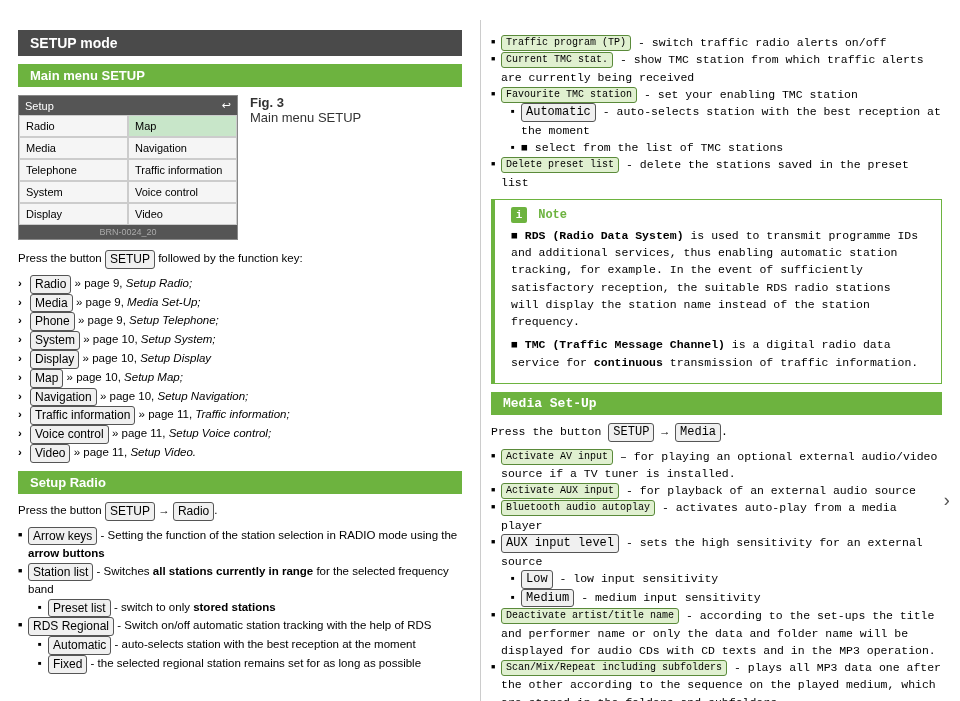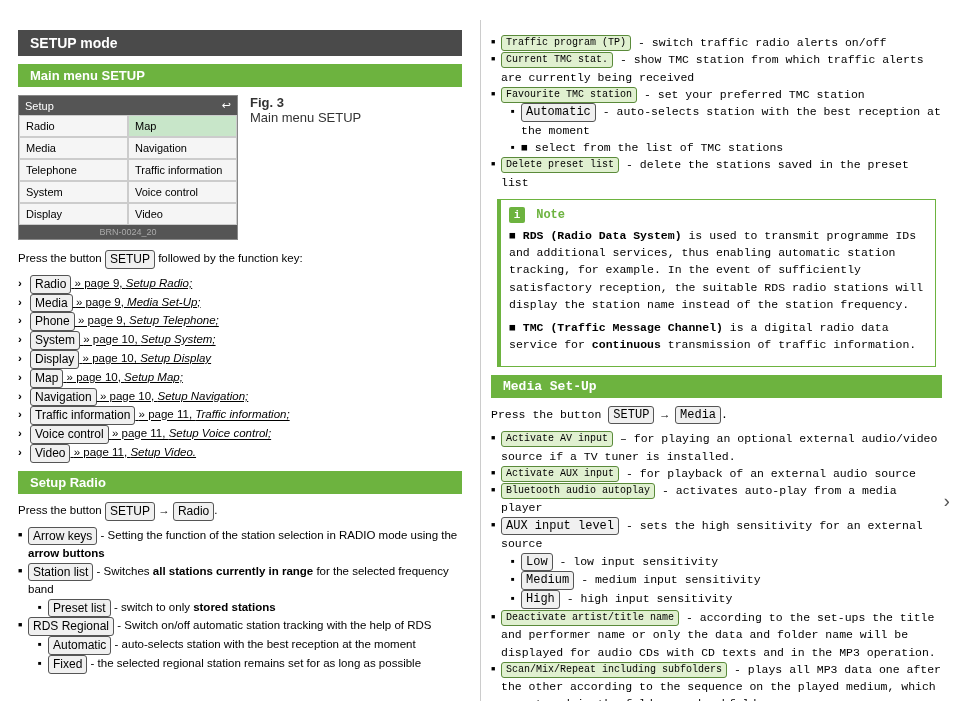--- a/index.html
+++ b/index.html
@@ -105,21 +105,20 @@
       font-size: 11.5px;
       line-height: 1.5;
       margin-bottom: 6px;
     }
 
     
     .arrow-list {
       list-style: none;
       padding: 0;
       margin: 4px 0 8px 0;
-      text-decoration: underline;
     }
     .arrow-list li {
       font-size: 11.5px;
       line-height: 1.5;
       padding-left: 12px;
       position: relative;
     }
     .arrow-list li::before {
       content: "›";
       position: absolute;
@@ -180,22 +179,22 @@
       background: #e0f0d0;
       color: #000;
       vertical-align: middle;
       line-height: 1.4;
     }
 
     
     .note-box {
       border: 1px solid #6db33f;
       border-left: 4px solid #6db33f;
-      padding: 6px 8px;
-      margin: 8px 6px;
+      padding: 6px 16px;
+      margin: 8px 0;
       font-size: 11px;
       line-height: 1.5;
     }
     .note-box .note-title {
       color: #6db33f;
       font-weight: bold;
       font-size: 12px;
       margin-bottom: 3px;
     }
     .note-icon {
@@ -382,21 +381,21 @@
       <li>
         <span class="btn-label-green">Traffic program (TP)</span>
         <span> - switch traffic radio alerts on/off</span>
       </li>
       <li>
         <span class="btn-label-green">Current TMC stat.</span>
         <span> - show TMC station from which traffic alerts are currently being received</span>
       </li>
       <li>
         <span class="btn-label-green">Favourite TMC station</span>
-        <span> - set your preferred TMC station</span>
+        <span> - set your enabling TMC station</span>
         <ul class="sub-list bullet-list">
           <li>
             <span class="btn-label">Automatic</span>
             <span> - auto-selects station with the best reception at the moment</span>
           </li>
           <li>
             <span>■ select from the list of TMC stations</span>
           </li>
         </ul>
       </li>
@@ -447,24 +446,20 @@
           <span> - sets the high sensitivity for an external source</span>
           <ul class="sub-list bullet-list">
             <li>
               <span class="btn-label">Low</span>
               <span> - low input sensitivity</span>
             </li>
             <li>
               <span class="btn-label">Medium</span>
               <span> - medium input sensitivity</span>
             </li>
-            <li>
-              <span class="btn-label">High</span>
-              <span> - high input sensitivity</span>
-            </li>
           </ul>
         </li>
         <li>
           <span class="btn-label-green">Deactivate artist/title name</span>
           <span> - according to the set-ups the title and performer name or only the data and folder name will be displayed for audio CDs with CD texts and in the MP3 operation.</span>
         </li>
         <li>
           <span class="btn-label-green">Scan/Mix/Repeat including subfolders</span>
           <span> - plays all MP3 data one after the other ac­cording to the sequence on the played medium, which are stored in the folders and subfolders.</span>
         </li>

